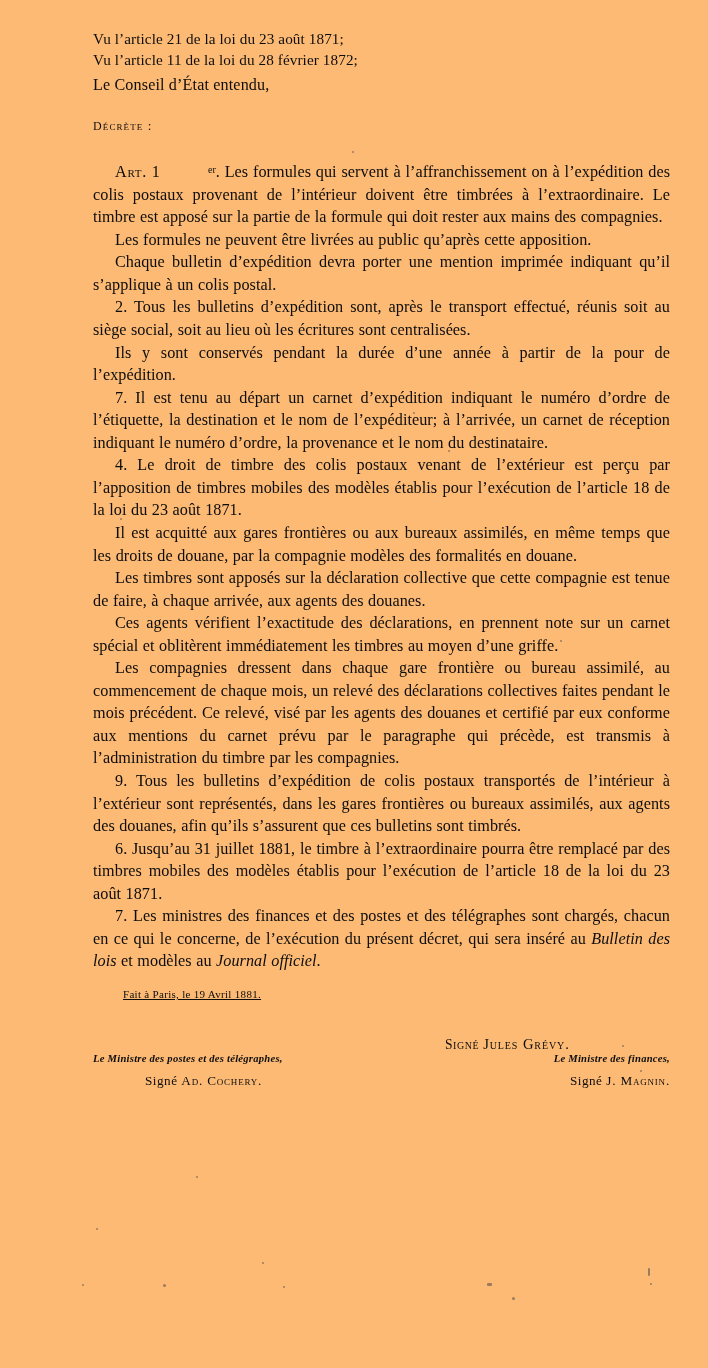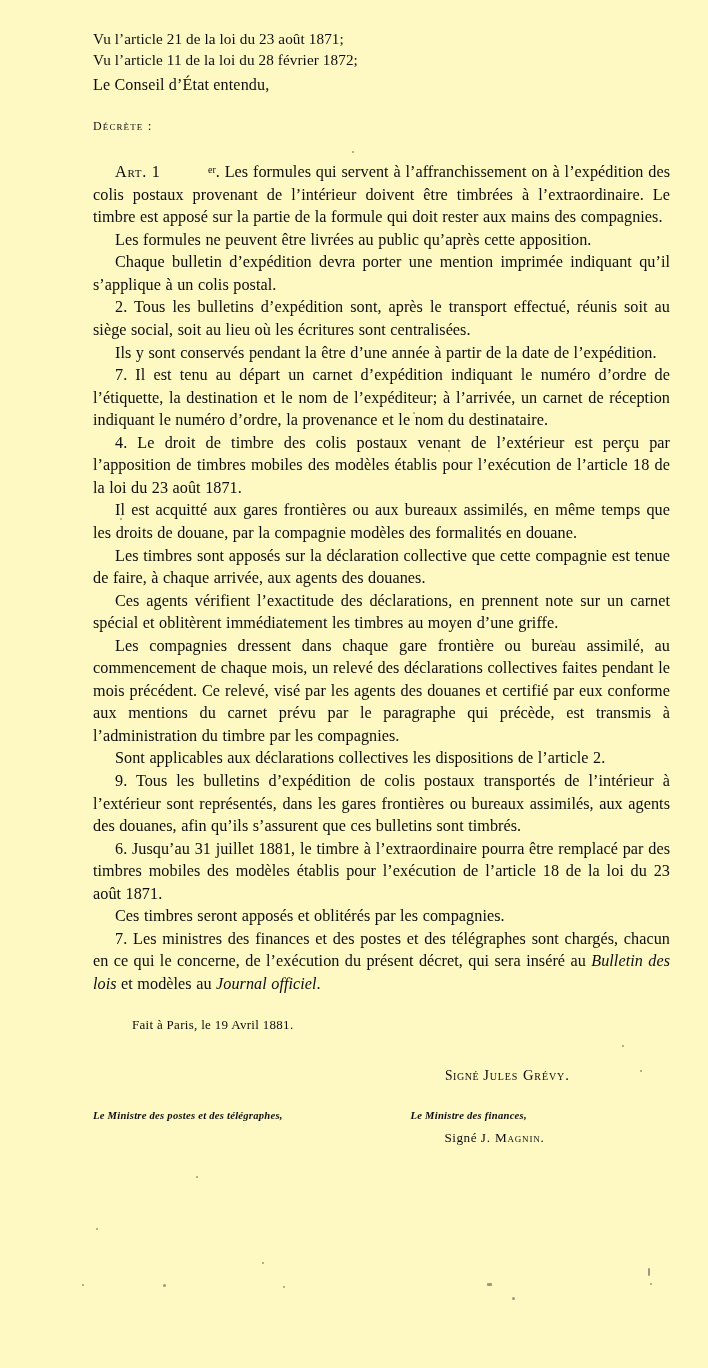--- a/index.html
+++ b/index.html
@@ -13,21 +13,21 @@
     overflow: hidden;
     font-family: "Liberation Serif", "DejaVu Serif", serif;
     color: #0d0d0d;
     position: relative;
   }
 
   
   .page {
     position: absolute;
     inset: 0;
-    background: #fef9c3;
+    background: #fdba74;
   }
 
   .content {
     position: absolute;
     left: 93px;
     top: 28px;
     width: 577px;
   }
 
   
@@ -83,53 +83,53 @@
   sup.ordinal {
     font-size: 0.62em;
     vertical-align: 0.42em;
     letter-spacing: 0;
     margin-left: 48px;
   }
   .ital { font-style: italic; }
 
   
   .fait {
-    margin: 17px;
+    margin: 8px;
     padding-top: 1px;
-    font-size: 13px;
+    font-size: 11px;
     line-height: 24px;
     text-indent: 22px;
     letter-spacing: 0.3px;
+    text-decoration: underline;
   }
 
   
   .grevy-row {
     margin-top: 30px;
     padding-left: 352px;
     font-size: 13.6px;
     letter-spacing: 0.55px;
     white-space: nowrap;
   }
   .sc { font-variant: small-caps; }
   .grevy-row .name {
     font-variant: small-caps;
     letter-spacing: 0.9px;
     font-size: 14.6px;
   }
 
   
   .ministers {
-    margin-top: 26px;
     display: flex;
     width: 100%;
     gap: 36px;
   }
   .mcol { width: 50%; }
   .mcol.left { padding-left: 0px; }
-  .mcol.right { padding-left: 22px; }
+  .mcol.right { padding-left: 22px; text-align: right; }
 
   .mtitle {
     font-style: italic;
     font-weight: bold;
     font-size: 10.6px;
     letter-spacing: 0.25px;
     white-space: nowrap;
   }
   .msign {
     margin-top: 9px;
@@ -169,54 +169,56 @@
     <div class="decrete">Décrète :</div>
 
     <p class="para"><span class="artlead"><span class="bigc">Art.</span></span> <span>1</span><sup class="ordinal">er</sup><span>. Les formules qui servent à l’affranchissement on à l’expédition des colis postaux provenant de l’intérieur doivent être timbrées à l’extraordinaire. Le timbre est apposé sur la partie de la formule qui doit rester aux mains des compagnies.</span></p>
 
     <p class="para">Les formules ne peuvent être livrées au public qu’après cette apposition.</p>
 
     <p class="para">Chaque bulletin d’expédition devra porter une mention imprimée indiquant qu’il s’applique à un colis postal.</p>
 
     <p class="para">2. Tous les bulletins d’expédition sont, après le transport effectué, réunis soit au siège social, soit au lieu où les écritures sont centralisées.</p>
 
-    <p class="para">Ils y sont conservés pendant la être d’une année à partir de la date de l’expédition.</p>
+    <p class="para">Ils y sont conservés pendant la durée d’une année à partir de la pour de l’expédition.</p>
 
     <p class="para">7. Il est tenu au départ un carnet d’expédition indiquant le numéro d’ordre de l’étiquette, la destination et le nom de l’expéditeur; à l’arrivée, un carnet de réception indiquant le numéro d’ordre, la provenance et le nom du destinataire.</p>
 
     <p class="para">4. Le droit de timbre des colis postaux venant de l’extérieur est perçu par l’apposition de timbres mobiles des modèles établis pour l’exécution de l’article 18 de la loi du 23 août 1871.</p>
 
     <p class="para">Il est acquitté aux gares frontières ou aux bureaux assimilés, en même temps que les droits de douane, par la compagnie modèles des formalités en douane.</p>
 
     <p class="para">Les timbres sont apposés sur la déclaration collective que cette compagnie est tenue de faire, à chaque arrivée, aux agents des douanes.</p>
 
     <p class="para">Ces agents vérifient l’exactitude des déclarations, en prennent note sur un carnet spécial et oblitèrent immédiatement les timbres au moyen d’une griffe.</p>
 
     <p class="para">Les compagnies dressent dans chaque gare frontière ou bureau assimilé, au commencement de chaque mois, un relevé des déclarations collectives faites pendant le mois précédent. Ce relevé, visé par les agents des douanes et certifié par eux conforme aux mentions du carnet prévu par le paragraphe qui précède, est transmis à l’administration du timbre par les compagnies.</p>
 
-    <p class="para">Sont applicables aux déclarations collectives les dispositions de l’article 2.</p>
 
     <p class="para">9. Tous les bulletins d’expédition de colis postaux transportés de l’intérieur à l’extérieur sont représentés, dans les gares frontières ou bureaux assimilés, aux agents des douanes, afin qu’ils s’assurent que ces bulletins sont timbrés.</p>
 
     <p class="para">6. Jusqu’au 31 juillet 1881, le timbre à l’extraordinaire pourra être remplacé par des timbres mobiles des modèles établis pour l’exécution de l’article 18 de la loi du 23 août 1871.</p>
 
-    <p class="para">Ces timbres seront apposés et oblitérés par les compagnies.</p>
 
     <p class="para"><span>7. Les ministres des finances et des postes et des télégraphes sont chargés, chacun en ce qui le concerne, de l’exécution du présent décret, qui sera inséré au </span><span class="ital">Bulletin des lois</span><span> et modèles au </span><span class="ital">Journal officiel</span><span>.</span></p>
 
     <p class="fait">Fait à Paris, le 19 Avril 1881.</p>
 
     <div class="grevy-row">
       <span class="sc">Signé</span>
       <span class="name">Jules Grévy.</span>
     </div>
 
     <div class="ministers">
       <div class="mcol left">
         <div class="mtitle">Le Ministre des postes et des télégraphes,</div>
+        <div class="msign">
+          <span>Signé</span>
+          <span class="nm">Ad. Cochery.</span>
+        </div>
       </div>
       <div class="mcol right">
         <div class="mtitle">Le Ministre des finances,</div>
         <div class="msign">
           <span>Signé</span>
           <span class="nm">J. Magnin.</span>
         </div>
       </div>
     </div>
 

